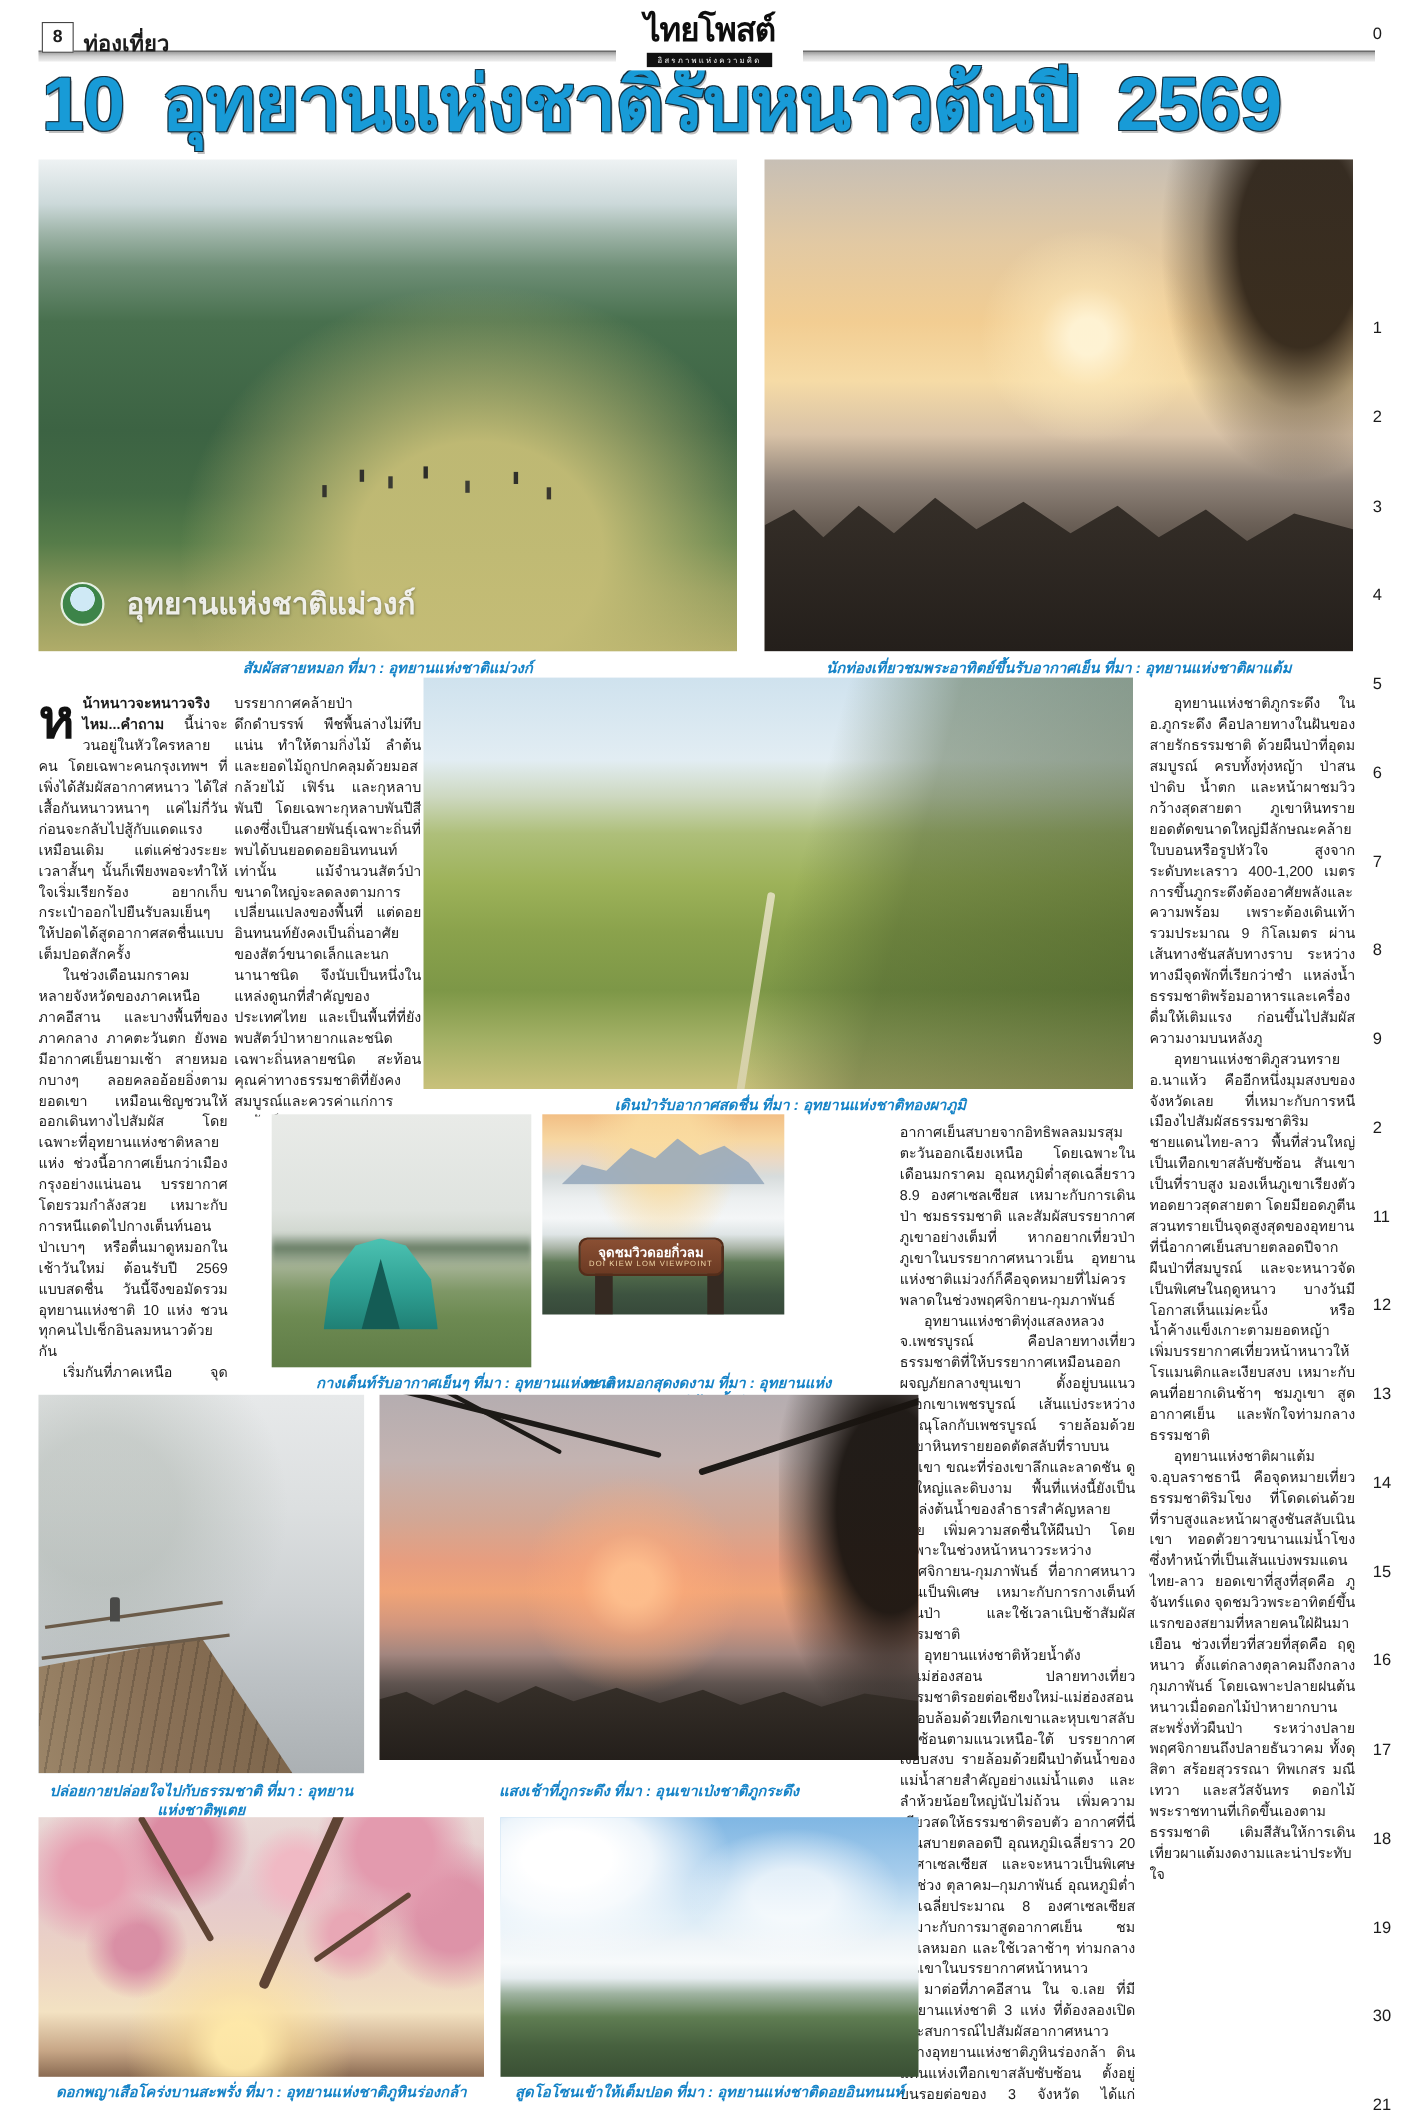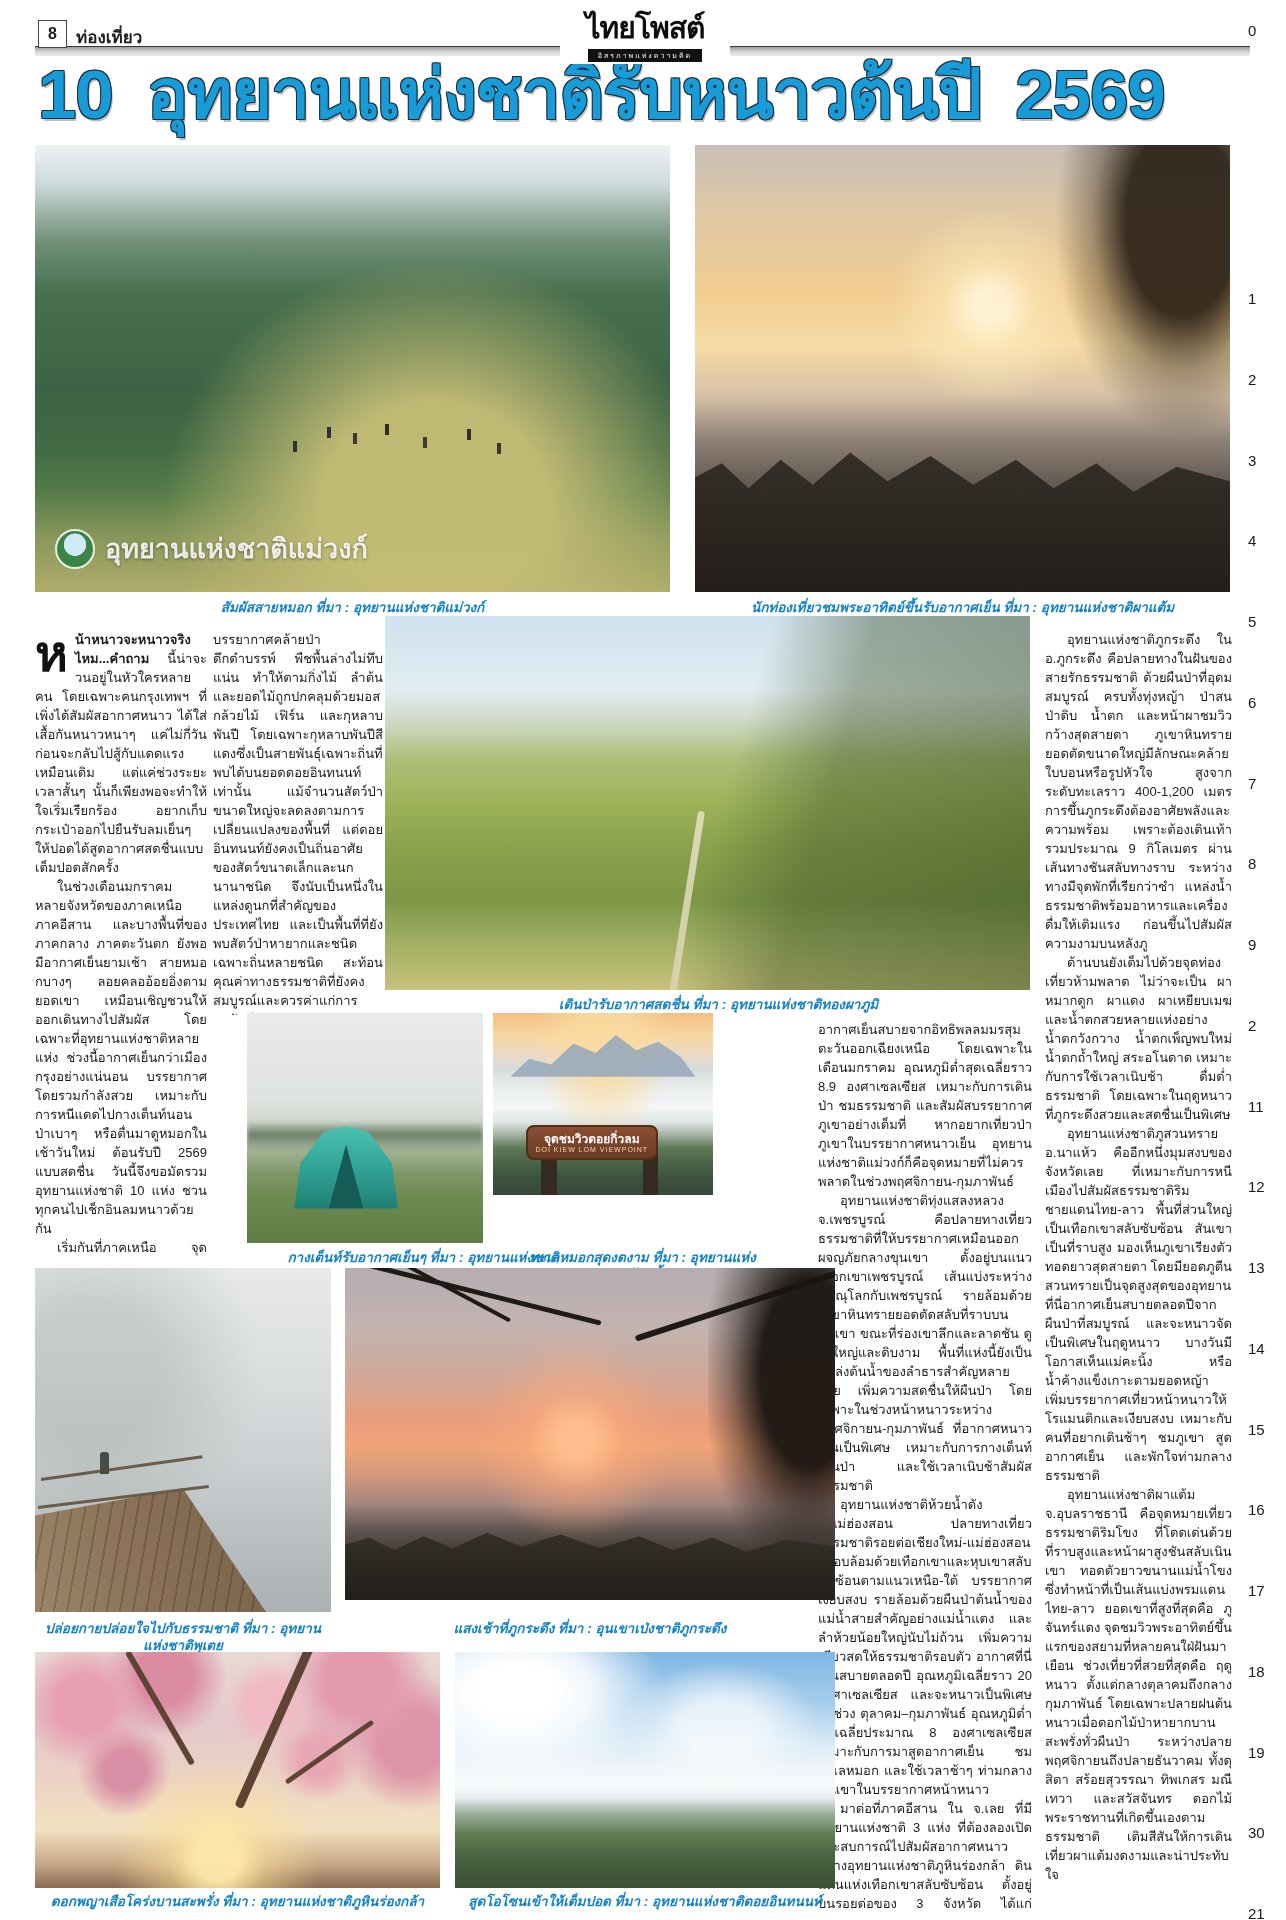--- a/index.html
+++ b/index.html
@@ -2,39 +2,39 @@
 <html lang="th"><head>
 <meta charset="utf-8">
 <style>
   html,body{margin:0;padding:0;background:#fff;}
   body{width:1286px;height:1920px;position:relative;overflow:hidden;
        font-family:"Liberation Sans","DejaVu Sans",sans-serif;color:#1c1c1c;}
   .abs{position:absolute;}
   
   .pnum-box{left:38px;top:20px;width:27px;height:26px;border:1px solid #444;
     font-weight:bold;font-size:16px;display:flex;align-items:center;justify-content:center;background:#fff;z-index:3;}
-  .section-label{left:76px;top:23px;font-weight:bold;font-size:17px;z-index:3;}
+  .section-label{left:76px;top:23px;font-weight:bold;font-size:20px;z-index:3;}
   .header-rule{left:35px;top:46px;width:1215px;height:9px;border-top:1px solid #3a3a3a;
     background:linear-gradient(180deg,#9a9a9a 0%,#cfcfcf 45%,#efefef 100%);z-index:1;}
   .masthead{left:560px;top:12px;width:170px;text-align:center;background:#fff;z-index:4;padding-bottom:2px;}
   .mh-title{font-size:30px;font-weight:900;letter-spacing:-1px;color:#0d0d0d;line-height:32px;}
   .mh-tag{display:inline-block;background:#111;color:#fff;font-size:7px;letter-spacing:2px;
     padding:1px 10px;margin-top:1px;}
   .headline{left:38px;top:56px;width:1200px;margin:0;font-size:69px;line-height:78px;
     font-weight:900;color:#189bd7;word-spacing:16px;letter-spacing:-1px;white-space:nowrap;
     text-shadow:1px 1px 0 #17303f,-1px -1px 0 #17303f,1px -1px 0 #17303f,-1px 1px 0 #17303f,2px 3px 0 rgba(0,0,0,.25);}
   
   .photo{position:absolute;overflow:hidden;background:#ccc;}
   .caption{position:absolute;text-align:center;font-weight:bold;font-style:italic;
     color:#1583c7;font-size:13.5px;line-height:17px;}
   
   .ph1{background:
     radial-gradient(ellipse at 63% 80%,rgba(197,189,118,.95) 0 20%,rgba(197,189,118,0) 48%),
     linear-gradient(180deg,#eef2f3 0%,#ccd9da 9%,#9eb4a8 15%,#6f8f77 22%,#48704e 33%,#3c6343 55%,#426a44 68%,#567c49 78%,#8a975b 88%,#b0ac69 100%);}
-  .wm{left:20px;bottom:22px;display:flex;align-items:center;gap:10px;color:rgba(255,255,255,.88);
+  .wm{left:20px;bottom:22px;display:flex;align-items:center;gap:20px;color:rgba(255,255,255,.88);
     font-size:27px;font-weight:bold;text-shadow:0 1px 3px rgba(0,0,0,.45);}
   .wm-logo{width:36px;height:36px;border-radius:50%;border:2px solid #e4efe2;
     background:radial-gradient(circle at 50% 38%,#cfe9f5 0 38%,#3d8449 40% 100%);}
   .figures{left:46%;top:63%;width:4px;height:11px;background:#30302c;
     box-shadow:26px 6px 0 #3a3a33,58px -3px 0 #2c2c28,96px 10px 0 #3d3d35,-34px 14px 0 #34342e,140px 2px 0 #30302b,170px 16px 0 #3a372f;}
   
   .ph2{background:
     radial-gradient(circle at 55% 36%,rgba(255,244,214,.95) 0 4%,rgba(255,236,190,.55) 11%,rgba(255,236,190,0) 24%),
     linear-gradient(180deg,#c7bfb5 0%,#e2c9a3 17%,#f2cd92 33%,#f6dba6 45%,#d8c2a7 56%,#8d8177 66%,#6b6057 74%,#4a423a 84%,#332c26 100%);}
   .tree2{right:-40px;top:-20px;width:220px;height:320px;
@@ -189,21 +189,20 @@
 
 <div class="col" style="left:818px;top:1020px;width:214px;height:890px;">
   <p class="para">อากาศเย็นสบายจากอิทธิพลลมมรสุมตะวันออกเฉียงเหนือ โดยเฉพาะในเดือนมกราคม อุณหภูมิต่ำสุดเฉลี่ยราว 8.9 องศาเซลเซียส เหมาะกับการเดินป่า ชมธรรมชาติ และสัมผัสบรรยากาศภูเขาอย่างเต็มที่ หากอยากเที่ยวป่าภูเขาในบรรยากาศหนาวเย็น อุทยานแห่งชาติแม่วงก์ก็คือจุดหมายที่ไม่ควรพลาดในช่วงพฤศจิกายน-กุมภาพันธ์</p>
   <p class="para indent">อุทยานแห่งชาติทุ่งแสลงหลวง จ.เพชรบูรณ์ คือปลายทางเที่ยวธรรมชาติที่ให้บรรยากาศเหมือนออกผจญภัยกลางขุนเขา ตั้งอยู่บนแนวเทือกเขาเพชรบูรณ์ เส้นแบ่งระหว่างพิษณุโลกกับเพชรบูรณ์ รายล้อมด้วยภูเขาหินทรายยอดตัดสลับที่ราบบนสันเขา ขณะที่ร่องเขาลึกและลาดชัน ดูยิ่งใหญ่และดิบงาม พื้นที่แห่งนี้ยังเป็นแหล่งต้นน้ำของลำธารสำคัญหลายสาย เพิ่มความสดชื่นให้ผืนป่า โดยเฉพาะในช่วงหน้าหนาวระหว่างพฤศจิกายน-กุมภาพันธ์ ที่อากาศหนาวเย็นเป็นพิเศษ เหมาะกับการกางเต็นท์ เดินป่า และใช้เวลาเนิบช้าสัมผัสธรรมชาติ</p>
   <p class="para indent">อุทยานแห่งชาติห้วยน้ำดัง จ.แม่ฮ่องสอน ปลายทางเที่ยวธรรมชาติรอยต่อเชียงใหม่-แม่ฮ่องสอน ที่โอบล้อมด้วยเทือกเขาและหุบเขาสลับซับซ้อนตามแนวเหนือ-ใต้ บรรยากาศเงียบสงบ รายล้อมด้วยผืนป่าต้นน้ำของแม่น้ำสายสำคัญอย่างแม่น้ำแตง และลำห้วยน้อยใหญ่นับไม่ถ้วน เพิ่มความเขียวสดให้ธรรมชาติรอบตัว อากาศที่นี่เย็นสบายตลอดปี อุณหภูมิเฉลี่ยราว 20 องศาเซลเซียส และจะหนาวเป็นพิเศษในช่วง ตุลาคม–กุมภาพันธ์ อุณหภูมิต่ำสุดเฉลี่ยประมาณ 8 องศาเซลเซียส เหมาะกับการมาสูดอากาศเย็น ชมทะเลหมอก และใช้เวลาช้าๆ ท่ามกลางขุนเขาในบรรยากาศหน้าหนาว</p>
   <p class="para indent">มาต่อที่ภาคอีสาน ใน จ.เลย ที่มีอุทยานแห่งชาติ 3 แห่ง ที่ต้องลองเปิดประสบการณ์ไปสัมผัสอากาศหนาว อย่างอุทยานแห่งชาติภูหินร่องกล้า ดินแดนแห่งเทือกเขาสลับซับซ้อน ตั้งอยู่บนรอยต่อของ 3 จังหวัด ได้แก่ อ.นครไทย จ.พิษณุโลก อ.ด่านซ้าย จ.เลย และ อ.หล่มสัก จ.เพชรบูรณ์ พื้นที่อุทยานเต็มไปด้วยยอดภูเขาสำคัญหลายแห่ง ไม่ว่าจะเป็น ภูหมันขาว ภูแผงม้า ภูขี้เถ้า ภูลมโล และภูหินร่องกล้า โดยไฮไลต์ที่ห้ามพลาดคือ ภูลมโล จุดชมดอกนางพญาเสือโคร่งที่ใหญ่ที่สุดในประเทศไทย บนพื้นที่กว่า 1,200 ไร่ เต็มไปด้วยต้นนางพญาเสือโคร่งนับหมื่นต้น ซึ่งจะออกดอกหนาแน่นที่สุดบริเวณภูขี้เถ้า ช่วงเวลาที่เหมาะสำหรับการท่องเที่ยวภูลมโลคือปลายเดือนธันวาคมถึงกุมภาพันธ์ อย่างไร</p>
 </div>
 
 <div class="col" style="left:1045px;top:630px;width:187px;height:1282px;">
   <p class="para indent">อุทยานแห่งชาติภูกระดึง ใน อ.ภูกระดึง คือปลายทางในฝันของสายรักธรรมชาติ ด้วยผืนป่าที่อุดมสมบูรณ์ ครบทั้งทุ่งหญ้า ป่าสน ป่าดิบ น้ำตก และหน้าผาชมวิวกว้างสุดสายตา ภูเขาหินทรายยอดตัดขนาดใหญ่มีลักษณะคล้ายใบบอนหรือรูปหัวใจ สูงจากระดับทะเลราว 400-1,200 เมตร การขึ้นภูกระดึงต้องอาศัยพลังและความพร้อม เพราะต้องเดินเท้ารวมประมาณ 9 กิโลเมตร ผ่านเส้นทางชันสลับทางราบ ระหว่างทางมีจุดพักที่เรียกว่าซำ แหล่งน้ำธรรมชาติพร้อมอาหารและเครื่องดื่มให้เติมแรง ก่อนขึ้นไปสัมผัสความงามบนหลังภู</p>
-  <p class="para indent">ด้านบนยังเต็มไปด้วยจุดท่องเที่ยวห้ามพลาด ไม่ว่าจะเป็น ผาหมากดูก ผาแดง ผาเหยียบเมฆ และน้ำตกสวยหลายแห่งอย่างน้ำตกวังกวาง น้ำตกเพ็ญพบใหม่ น้ำตกถ้ำใหญ่ สระอโนดาด เหมาะกับการใช้เวลาเนิบช้า ดื่มด่ำธรรมชาติ โดยเฉพาะในฤดูหนาวที่ภูกระดึงสวยและสดชื่นเป็นพิเศษ</p>
   <p class="para indent">อุทยานแห่งชาติภูสวนทราย อ.นาแห้ว คืออีกหนึ่งมุมสงบของจังหวัดเลย ที่เหมาะกับการหนีเมืองไปสัมผัสธรรมชาติริมชายแดนไทย-ลาว พื้นที่ส่วนใหญ่เป็นเทือกเขาสลับซับซ้อน สันเขาเป็นที่ราบสูง มองเห็นภูเขาเรียงตัวทอดยาวสุดสายตา โดยมียอดภูตีนสวนทรายเป็นจุดสูงสุดของอุทยาน ที่นี่อากาศเย็นสบายตลอดปีจากผืนป่าที่สมบูรณ์ และจะหนาวจัดเป็นพิเศษในฤดูหนาว บางวันมีโอกาสเห็นแม่คะนิ้ง หรือน้ำค้างแข็งเกาะตามยอดหญ้า เพิ่มบรรยากาศเที่ยวหน้าหนาวให้โรแมนติกและเงียบสงบ เหมาะกับคนที่อยากเดินช้าๆ ชมภูเขา สูดอากาศเย็น และพักใจท่ามกลางธรรมชาติ</p>
   <p class="para indent">อุทยานแห่งชาติผาแต้ม จ.อุบลราชธานี คือจุดหมายเที่ยวธรรมชาติริมโขง ที่โดดเด่นด้วยที่ราบสูงและหน้าผาสูงชันสลับเนินเขา ทอดตัวยาวขนานแม่น้ำโขง ซึ่งทำหน้าที่เป็นเส้นแบ่งพรมแดนไทย-ลาว ยอดเขาที่สูงที่สุดคือ ภูจันทร์แดง จุดชมวิวพระอาทิตย์ขึ้นแรกของสยามที่หลายคนใฝ่ฝันมาเยือน ช่วงเที่ยวที่สวยที่สุดคือ ฤดูหนาว ตั้งแต่กลางตุลาคมถึงกลางกุมภาพันธ์ โดยเฉพาะปลายฝนต้นหนาวเมื่อดอกไม้ป่าหายากบานสะพรั่งทั่วผืนป่า ระหว่างปลายพฤศจิกายนถึงปลายธันวาคม ทั้งดุสิตา สร้อยสุวรรณา ทิพเกสร มณีเทวา และสวัสจันทร ดอกไม้พระราชทานที่เกิดขึ้นเองตามธรรมชาติ เติมสีสันให้การเดินเที่ยวผาแต้มงดงามและน่าประทับใจ</p>
 
 </div>
 
 <div class="photo ph6" style="left:35px;top:1268px;width:296px;height:344px;">
   <div class="abs bw"></div>
   <div class="abs rail rail1"></div>
   <div class="abs rail rail2"></div>
   <div class="abs person6"></div>

